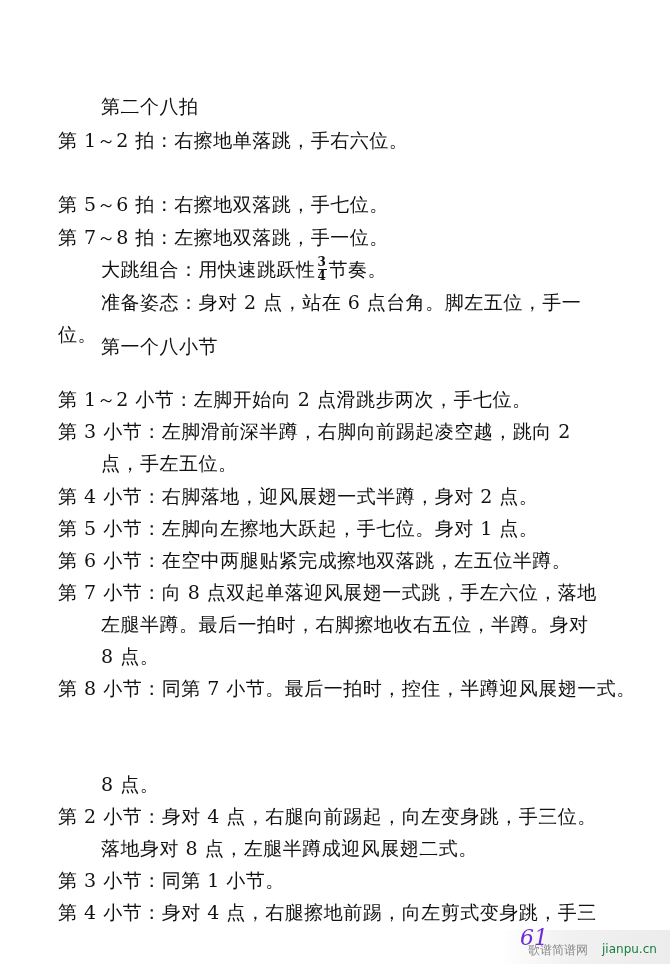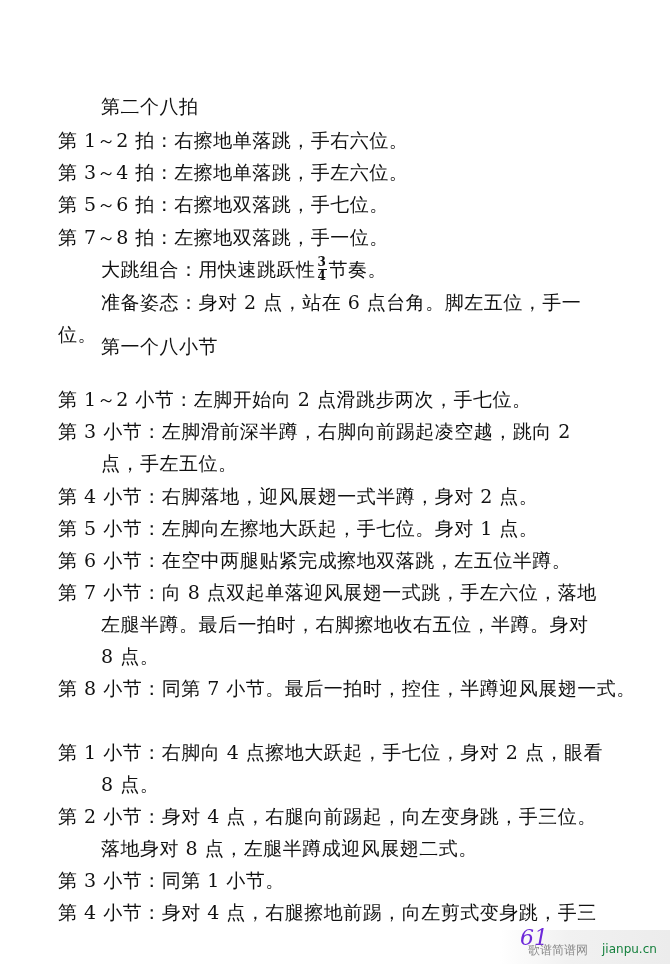--- a/index.html
+++ b/index.html
@@ -32,40 +32,38 @@
   }
   .wm-cn { position: absolute; left: 528px; top: 942px; font-size: 12px; color: #8a8a8a; }
   .wm-en { position: absolute; left: 602px; top: 942px; font-size: 12px; color: #15803d; font-family: "DejaVu Sans", sans-serif; }
 </style>
 </head>
 <body>
 
 <div class="page">
   <div class="line indent" style="top:94px">第二个八拍</div>
   <div class="line" style="top:128px">第 1～2 拍：右擦地单落跳，手右六位。</div>
-  <div class="line" style="top:160px">第 3～4 拍：左擦地单落跳，手左六位。</div>
   <div class="line" style="top:192px">第 5～6 拍：右擦地双落跳，手七位。</div>
   <div class="line" style="top:225px">第 7～8 拍：左擦地双落跳，手一位。</div>
   <div class="line indent" style="top:257px">
     <span>大跳组合：用快速跳跃性</span><span class="frac"><span>3</span><span class="bar"></span><span>4</span></span><span>节奏。</span>
   </div>
   <div class="line indent" style="top:290px">准备姿态：身对 2 点，站在 6 点台角。脚左五位，手一</div>
   <div class="line" style="top:322px">位。</div>
   <div class="line indent" style="top:334px">第一个八小节</div>
   <div class="line" style="top:387px">第 1～2 小节：左脚开始向 2 点滑跳步两次，手七位。</div>
   <div class="line" style="top:419px">第 3 小节：左脚滑前深半蹲，右脚向前踢起凌空越，跳向 2</div>
   <div class="line hang" style="top:451px">点，手左五位。</div>
   <div class="line" style="top:484px">第 4 小节：右脚落地，迎风展翅一式半蹲，身对 2 点。</div>
   <div class="line" style="top:516px">第 5 小节：左脚向左擦地大跃起，手七位。身对 1 点。</div>
   <div class="line" style="top:548px">第 6 小节：在空中两腿贴紧完成擦地双落跳，左五位半蹲。</div>
   <div class="line" style="top:580px">第 7 小节：向 8 点双起单落迎风展翅一式跳，手左六位，落地</div>
   <div class="line hang" style="top:612px">左腿半蹲。最后一拍时，右脚擦地收右五位，半蹲。身对</div>
   <div class="line hang" style="top:644px">8 点。</div>
   <div class="line" style="top:676px">第 8 小节：同第 7 小节。最后一拍时，控住，半蹲迎风展翅一式。</div>
-  <div class="line" style="top:740px">第 1 小节：右脚向 4 点擦地大跃起，手七位，身对 2 点，眼看</div>
   <div class="line hang" style="top:772px">8 点。</div>
   <div class="line" style="top:804px">第 2 小节：身对 4 点，右腿向前踢起，向左变身跳，手三位。</div>
   <div class="line hang" style="top:836px">落地身对 8 点，左腿半蹲成迎风展翅二式。</div>
   <div class="line" style="top:868px">第 3 小节：同第 1 小节。</div>
   <div class="line" style="top:900px">第 4 小节：身对 4 点，右腿擦地前踢，向左剪式变身跳，手三</div>
 
   <div class="footer"></div>
   <div class="pagenum">61</div>
   <div class="wm-cn">歌谱简谱网</div>
   <div class="wm-en">jianpu.cn</div>

